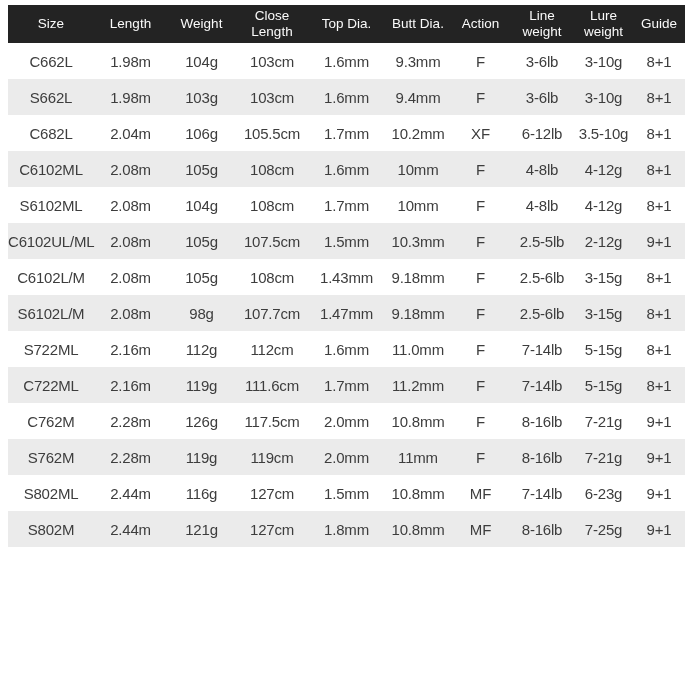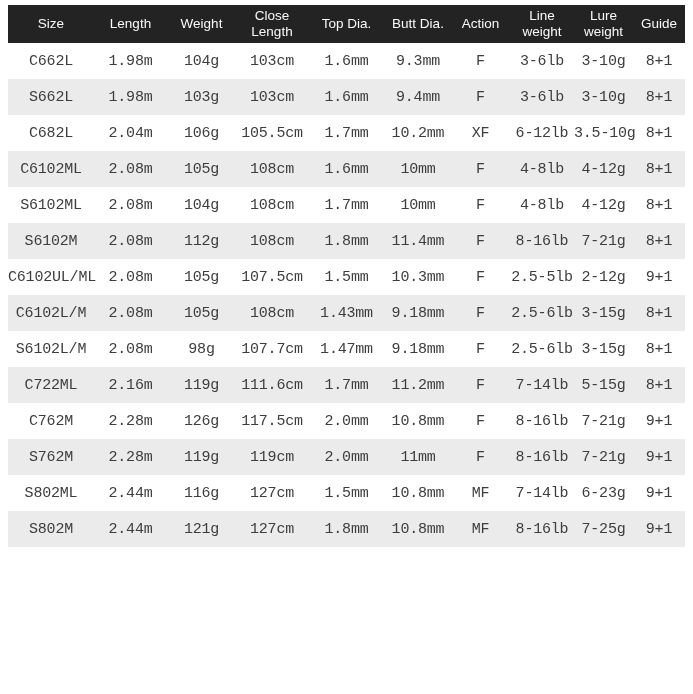--- a/index.html
+++ b/index.html
@@ -38,21 +38,20 @@
     text-align: center;
     vertical-align: middle;
     font-size: 15px;
     color: #3d3d3d;
     padding: 0;
     white-space: nowrap;
     letter-spacing: -0.2px;
   }
   table.spec-table tbody tr {
     background: #ffffff;
-    font-family: Liberation Mono, monospace;
   }
   table.spec-table tbody tr:nth-child(even) {
     background: #ebebeb;
   }
   
   col.c-size   { width: 86px; }
   col.c-length { width: 73px; }
   col.c-weight { width: 69px; }
   col.c-close  { width: 72px; }
   col.c-topdia { width: 77px; }
@@ -151,32 +150,20 @@
           <td>104g</td>
           <td>108cm</td>
           <td>1.7mm</td>
           <td>10mm</td>
           <td>F</td>
           <td>4-8lb</td>
           <td>4-12g</td>
           <td>8+1</td>
         </tr>
         <tr>
-          <td>S6102M</td>
-          <td>2.08m</td>
-          <td>112g</td>
-          <td>108cm</td>
-          <td>1.8mm</td>
-          <td>11.4mm</td>
-          <td>F</td>
-          <td>8-16lb</td>
-          <td>7-21g</td>
-          <td>8+1</td>
-        </tr>
-        <tr>
           <td>C6102UL/ML</td>
           <td>2.08m</td>
           <td>105g</td>
           <td>107.5cm</td>
           <td>1.5mm</td>
           <td>10.3mm</td>
           <td>F</td>
           <td>2.5-5lb</td>
           <td>2-12g</td>
           <td>9+1</td>
@@ -196,20 +183,32 @@
         <tr>
           <td>S6102L/M</td>
           <td>2.08m</td>
           <td>98g</td>
           <td>107.7cm</td>
           <td>1.47mm</td>
           <td>9.18mm</td>
           <td>F</td>
           <td>2.5-6lb</td>
           <td>3-15g</td>
+          <td>8+1</td>
+        </tr>
+        <tr>
+          <td>S722ML</td>
+          <td>2.16m</td>
+          <td>112g</td>
+          <td>112cm</td>
+          <td>1.6mm</td>
+          <td>11.0mm</td>
+          <td>F</td>
+          <td>7-14lb</td>
+          <td>5-15g</td>
           <td>8+1</td>
         </tr>
         <tr>
           <td>C722ML</td>
           <td>2.16m</td>
           <td>119g</td>
           <td>111.6cm</td>
           <td>1.7mm</td>
           <td>11.2mm</td>
           <td>F</td>

